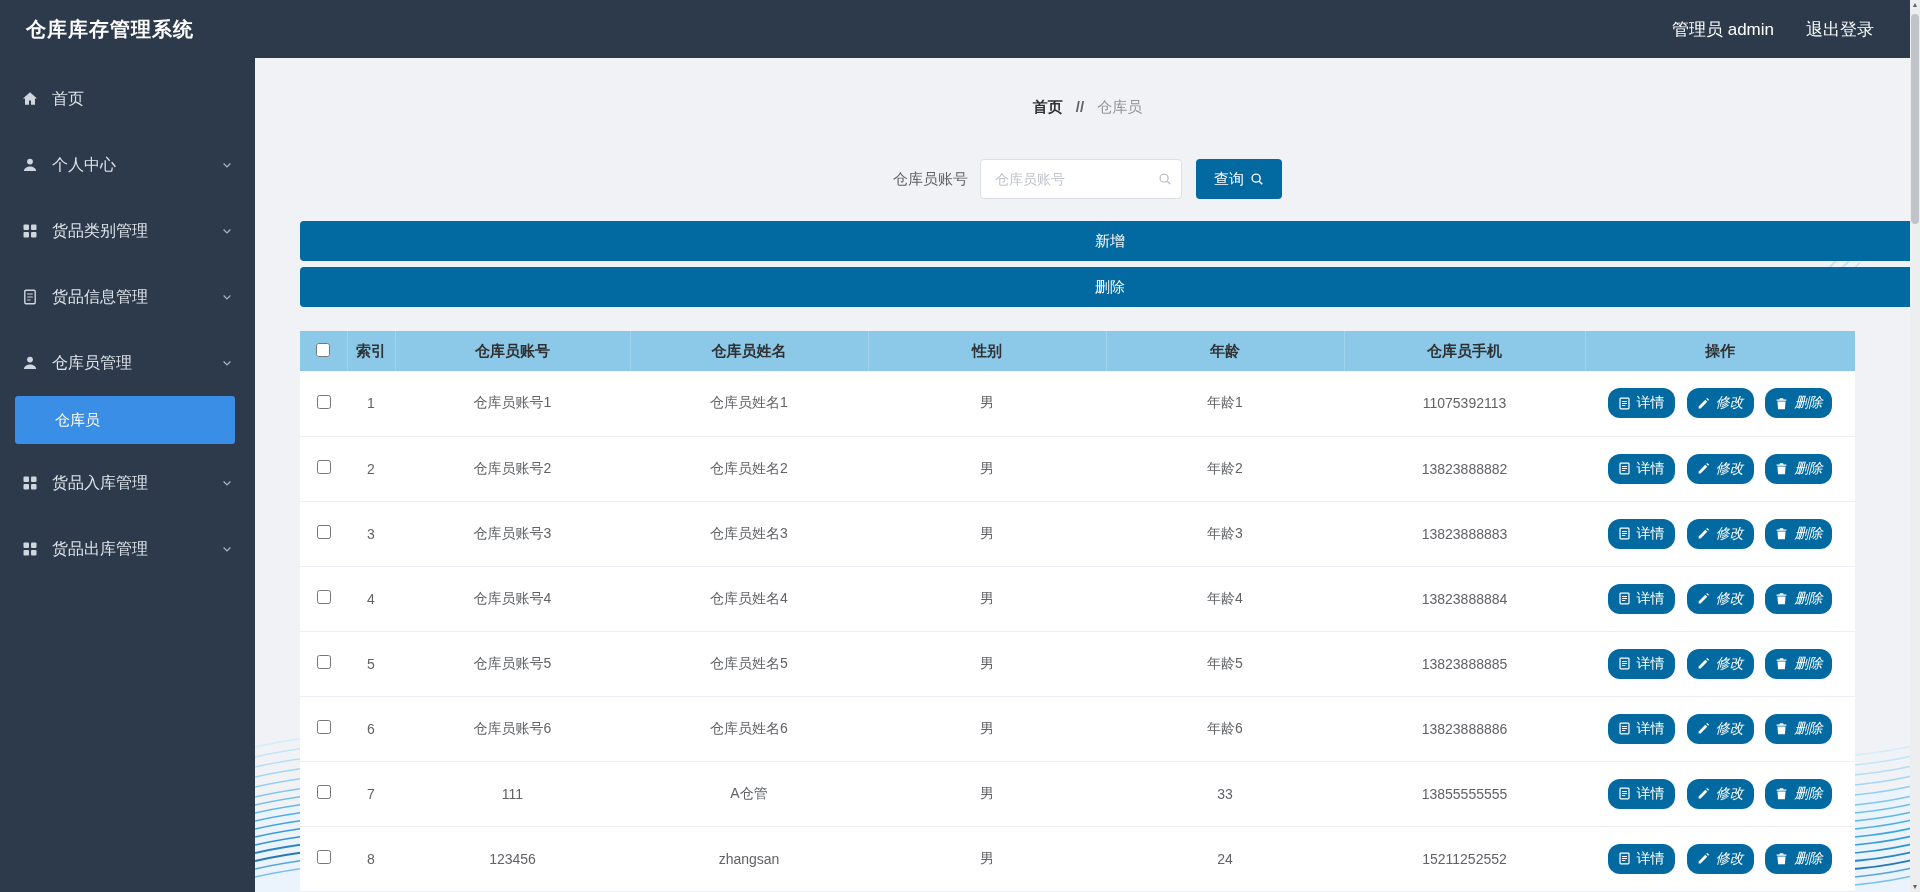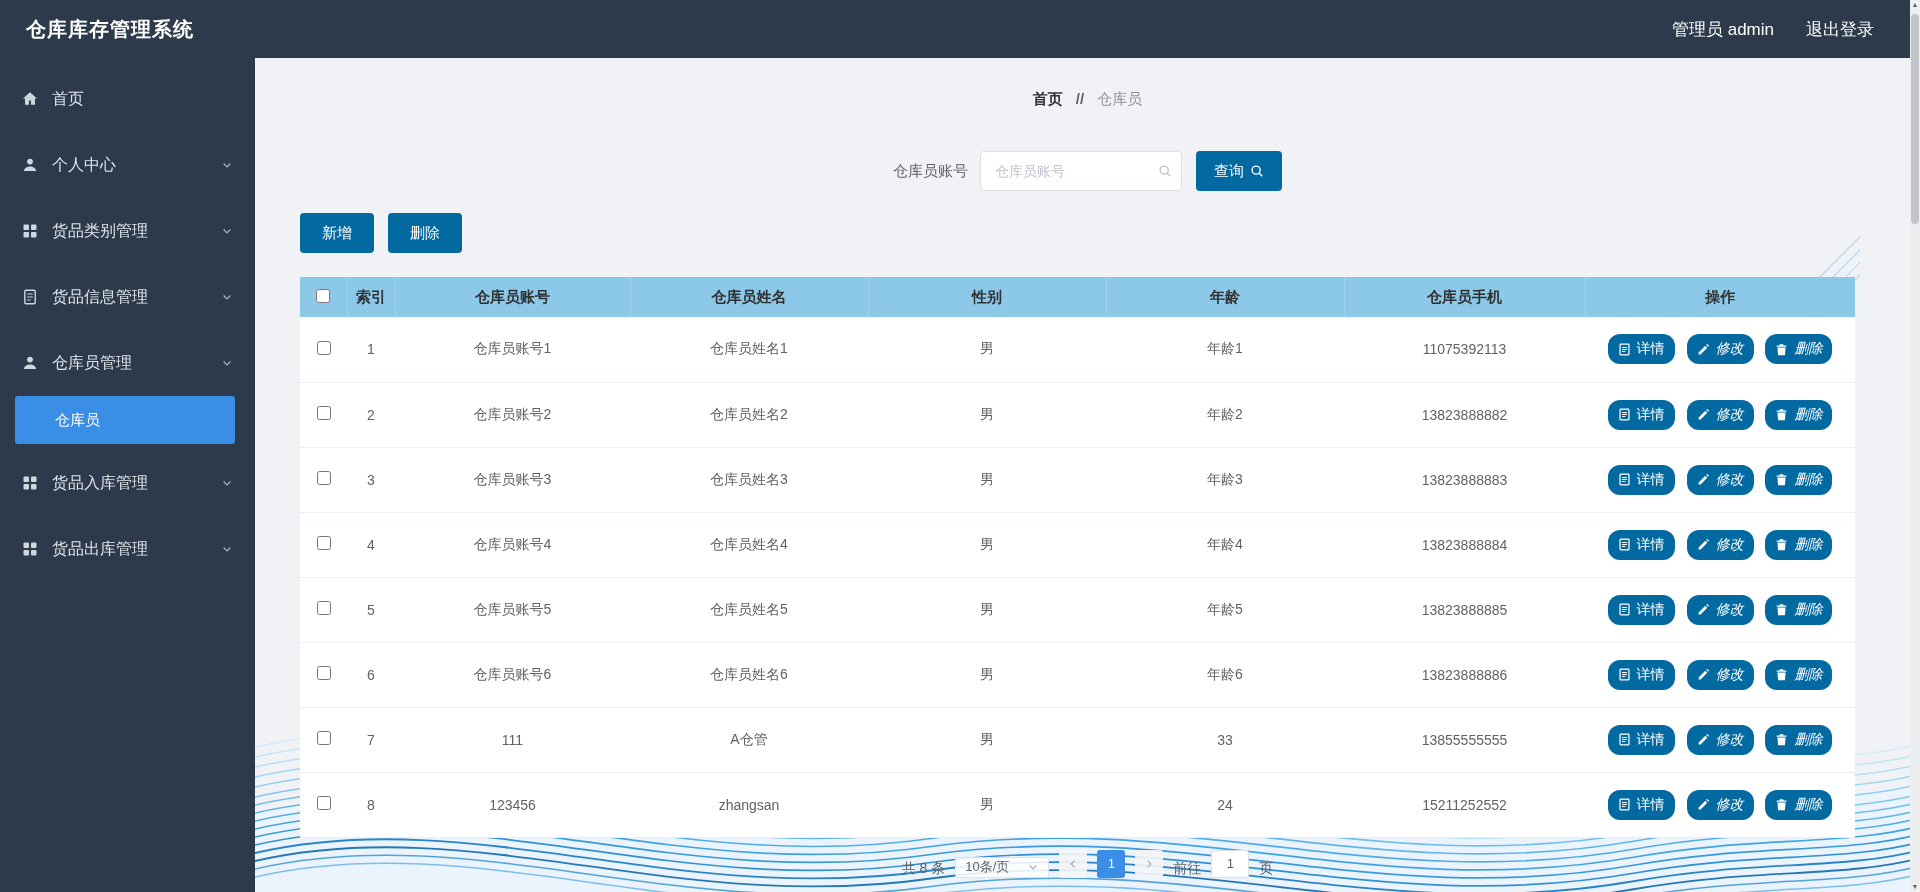--- a/index.html
+++ b/index.html
@@ -33,41 +33,41 @@
   }
   .submenu-item.active { background:#3a8ee6; color:#fff; }
   
   .content { flex:1; position:relative; overflow:hidden; }
   .waves { position:absolute; left:0; right:0; bottom:0; height:200px; width:100%; z-index:0; }
   .hatch {
     position:absolute; right:60px; top:168px; width:54px; height:56px; z-index:0;
     background:repeating-linear-gradient(135deg,#c9e2f4 0 2px,transparent 2px 9px);
     clip-path:polygon(100% 0,100% 100%,0 100%);
   }
-  .breadcrumb { padding-top:32px; text-align:center; font-size:15px; position:relative; z-index:1; }
+  .breadcrumb { padding-top:40px; text-align:center; font-size:15px; position:relative; z-index:1; }
   .bc-home { font-weight:bold; color:#303133; cursor:pointer; }
   .bc-sep { margin:0 9px; color:#606266; font-weight:bold; }
   .bc-cur { color:#909399; }
   .search-row { margin-top:42px; display:flex; justify-content:center; align-items:center; position:relative; z-index:1; }
   .search-label { font-size:15px; color:#606266; margin-right:12px; }
   .search-input-wrap { position:relative; width:202px; }
   .search-input {
     width:202px; height:40px; border:1px solid #dcdfe6; border-radius:4px;
     padding:0 34px 0 14px; font-size:14px; color:#606266; outline:none; background:#fff;
     font-family:inherit;
   }
   .search-input::placeholder { color:#c0c4cc; }
   .input-search-icon { position:absolute; right:10px; top:50%; transform:translateY(-50%); color:#c0c4cc; display:flex; }
   .btn {
     border:none; cursor:pointer; font-family:inherit;
     display:inline-flex; align-items:center; justify-content:center; gap:6px;
   }
   .btn-green { background:#0369a1; color:#fff; border-radius:4px; }
   .btn-query { height:40px; padding:0 18px; font-size:15px; margin-left:14px; }
-  .action-bar { margin:22px 0 0 45px; display:flex; gap:14px; position:relative; z-index:1; }
+  .action-bar { margin:22px 0 0 45px; display:flex; gap:6px; position:relative; z-index:1;flex-direction:column; }
   .btn-lg { height:40px; padding:0 22px; font-size:15px; }
   .btn-icon { display:flex; }
   
   .table-wrap { margin:24px 65px 0 45px; position:relative; z-index:1; }
   table { width:100%; border-collapse:collapse; table-layout:fixed; background:#fff; }
   thead th {
     background:#8cc8e8; height:40px; font-size:15px; color:#303133;
     font-weight:bold; text-align:center; border-right:1px solid #a3d3ec;
   }
   thead th:last-child { border-right:none; }

